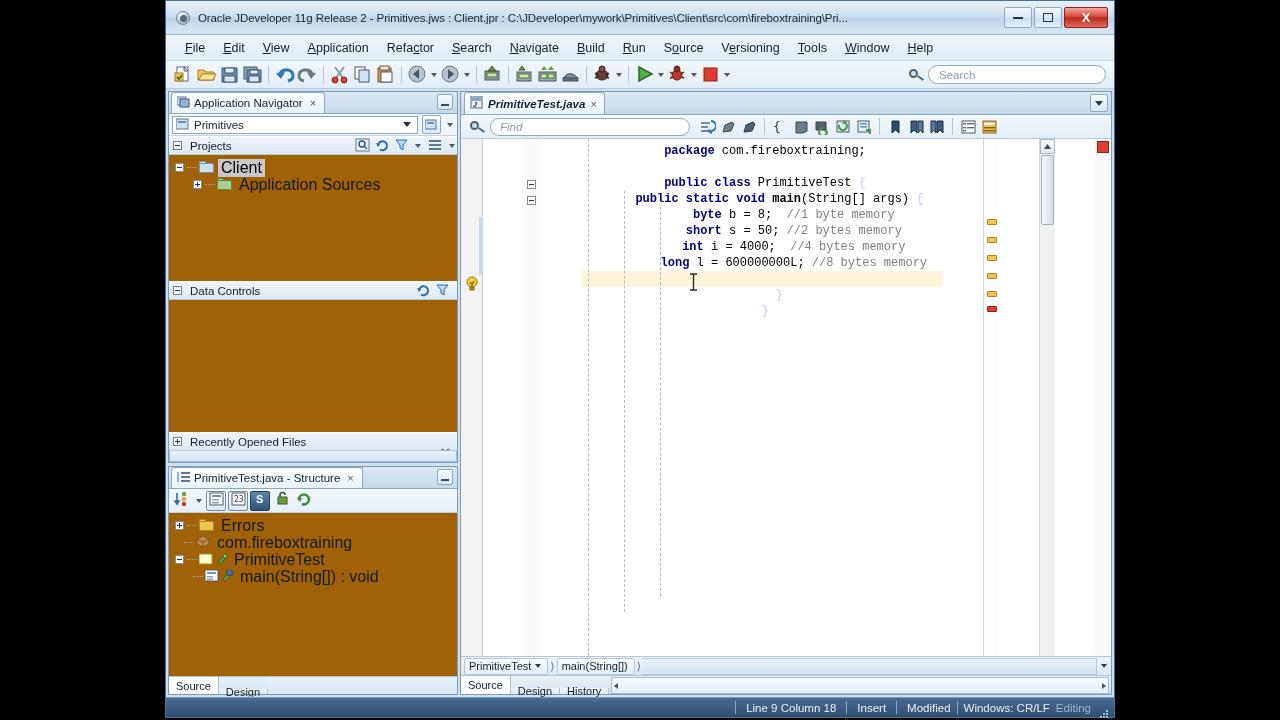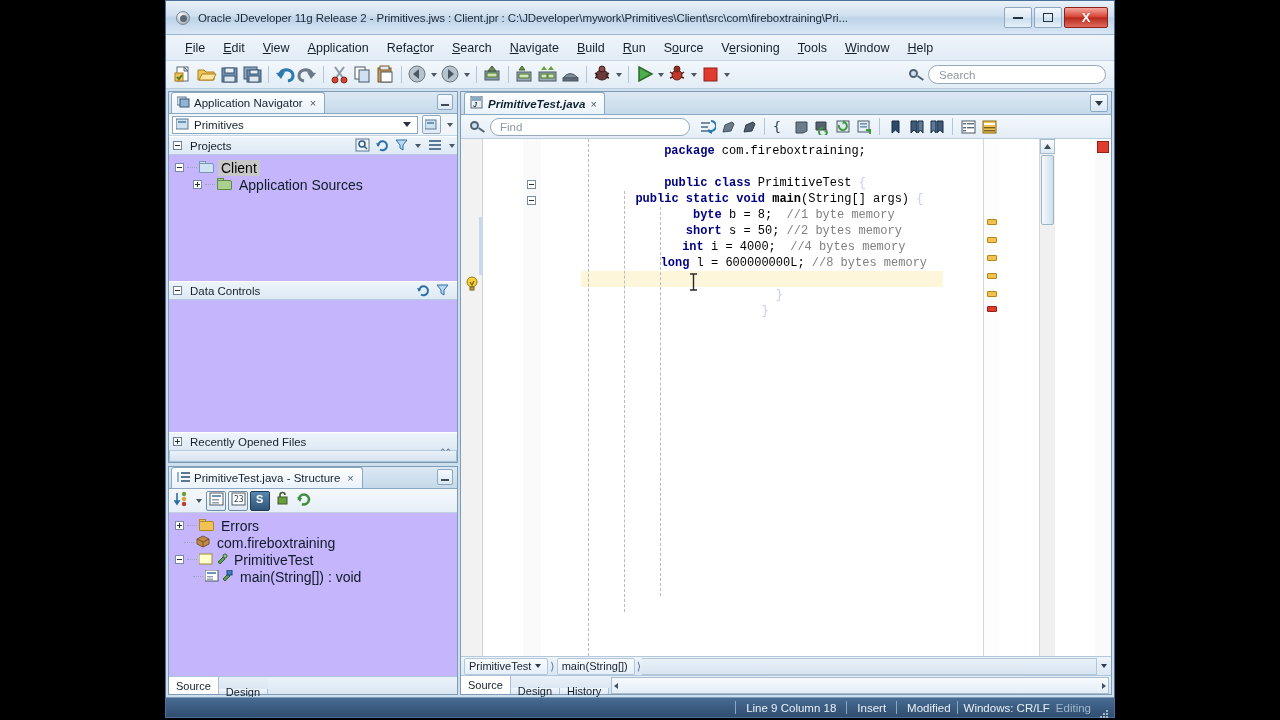--- a/index.html
+++ b/index.html
@@ -147,21 +147,21 @@
     font-size: 11.5px; color: #14202b; padding-left: 4px; gap: 5px;
   }
   .section-head .ttl { flex: 1 1 auto; }
   .expander {
     width: 9px; height: 9px; border: 1px solid #6f8299; background: #fff;
     position: relative; flex: 0 0 9px; margin-right: 3px;
   }
   .expander:before { content:""; position:absolute; left:1px; top:3px; width:5px; height:1px; background:#24323f; }
   .expander.plus:after { content:""; position:absolute; left:3px; top:1px; width:1px; height:5px; background:#24323f; }
 
-  .tree { flex: 1 1 auto; overflow: hidden; background: #c4b5fd; padding: 4px 0 0 0; font-size: 14px; color: #101b26; }
+  .tree { flex: 1 1 auto; overflow: hidden; background: #a16207; padding: 4px 0 0 0; font-size: 16px; color: #101b26; }
   .trow { display: flex; align-items: center; height: 17px; white-space: nowrap; }
   .trow .lbl { padding: 0 3px; }
   .trow .lbl.sel { background: #c8c8c8; color: #000; }
   .ind { display: inline-block; }
   .tgl {
     width: 9px; height: 9px; border: 1px solid #7a8b9c; background: #fff; position: relative;
     margin-right: 3px; flex: 0 0 9px;
   }
   .tgl:before { content:""; position:absolute; left:1px; top:3px; width:5px; height:1px; background:#24323f; }
   .tgl.plus:after { content:""; position:absolute; left:3px; top:1px; width:1px; height:5px; background:#24323f; }
@@ -225,21 +225,21 @@
   .editor-dropbtn:after { content:""; border-left:4px solid transparent; border-right:4px solid transparent;
     border-top: 5px solid #2c3b49; }
 
   .findbar {
     height: 24px; flex: 0 0 24px; display: flex; align-items: center;
     background: linear-gradient(to bottom,#f3f8fc,#e4edf6); border-bottom: 1px solid #b9cde0;
     padding-left: 4px; gap: 1px;
   }
   .findbox {
     width: 200px; height: 18px; border: 1px solid #94a9bc; border-radius: 9px; background: #fff;
-    font-size: 11.5px; color: #8d99a4; padding: 0 9px; display:flex; align-items:center; margin-right: 6px;
+    font-size: 11.5px; color: #8d99a4; padding: 0 9px; display:flex; align-items:center; margin-right: 6px; font-style: italic;
   }
   .etb { width: 20px; height: 20px; display:flex; align-items:center; justify-content:center; }
 
   .editor-main { flex: 1 1 auto; display: flex; min-height: 0; background: #fff; position: relative; gap: 40px; }
   .gutter {
     width: 22px; flex: 0 0 22px; background: #f2f2f2; border-right: 1px solid #d3d3d3; position: relative;
   }
   .foldcol { width: 18px; flex: 0 0 18px; background: #fafafa; position: relative; }
   .codearea { flex: 1 1 auto; position: relative; overflow: hidden; background: #fff; }
   pre.code {

